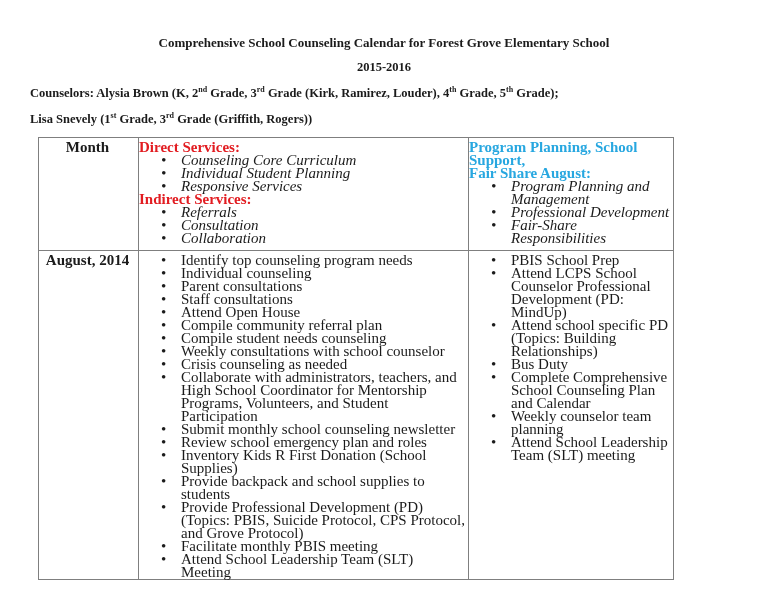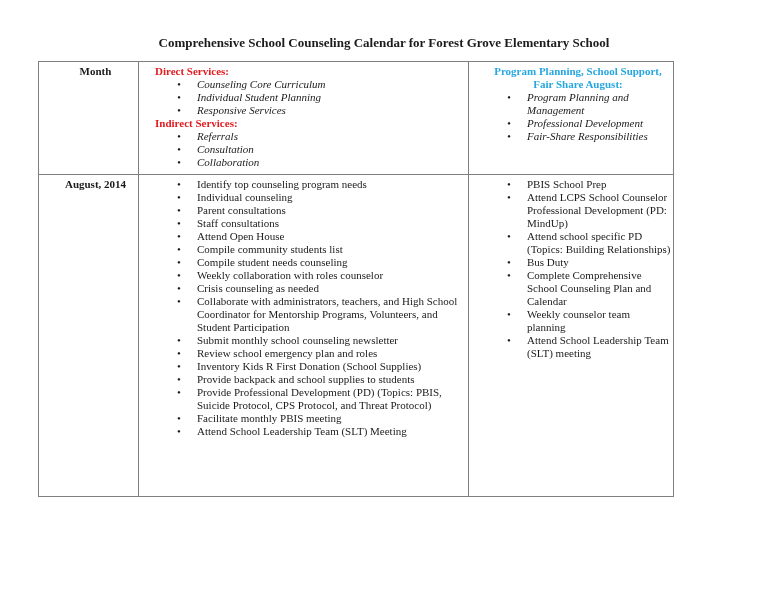--- a/index.html
+++ b/index.html
@@ -36,52 +36,54 @@
 
   table.calendar {
     border-collapse: collapse;
     table-layout: fixed;
     width: 635px;
     margin: 11px 0 0 38px;
   }
   table.calendar td {
     border: 1px solid var(--table-border-gray, #7f7f7f);
     vertical-align: top;
-    font-size: 11px;
+    font-size: 15px;
     line-height: 13px;
-    padding: 3px 2px 0 16px;
+    padding: 3px 2px 0 0;
   }
   tr.header-row { height: 113px; }
   tr.month-row  { height: 322px; }
 
   .month-cell { text-align: center; font-weight: 700; }
 
   .svc-heading {
     color: var(--direct-services-red, #e21c21);
     font-weight: 700;
     text-align: left;
   }
   .plan-heading {
     color: var(--program-planning-blue, #27a7e0);
     font-weight: 700;
-    text-align: center;
   }
 
   ul.bullets { list-style: none; }
   ul.bullets li { position: relative; padding-left: 42px; }
   ul.bullets li::before { content: "\2022"; position: absolute; left: 22px; }
   ul.bullets.italic li { font-style: italic; }
 </style>
 </head>
 <body>
 
 <div class="page">
 
   <div class="doc-title">Comprehensive School Counseling Calendar for Forest Grove Elementary School</div>
+  <div class="doc-subtitle">2015-2016</div>
 
+  <div class="counselor-line"><span>Counselors: Alysia Brown (K, 2</span><sup>nd</sup><span> Grade, 3</span><sup>rd</sup><span> Grade (Kirk, Ramirez, Louder), 4</span><sup>th</sup><span> Grade, 5</span><sup>th</sup><span> Grade);</span></div>
+  <div class="counselor-line"><span>Lisa Snevely (1</span><sup>st</sup><span> Grade, 3</span><sup>rd</sup><span> Grade (Griffith, Rogers))</span></div>
 
   <table class="calendar">
     <colgroup>
       <col style="width:100px">
       <col style="width:330px">
       <col style="width:205px">
     </colgroup>
 
     <tbody>
         <tr class="header-row">
@@ -116,30 +118,30 @@
     <tr class="month-row">
       <td class="month-cell">August, 2014</td>
 
       <td>
         <ul class="bullets">
               <li>Identify top counseling program needs</li>
               <li>Individual counseling</li>
               <li>Parent consultations</li>
               <li>Staff consultations</li>
               <li>Attend Open House</li>
-              <li>Compile community students list</li>
+              <li>Compile community referral plan</li>
               <li>Compile student needs counseling</li>
-              <li>Weekly collaboration with roles counselor</li>
+              <li>Weekly consultations with school counselor</li>
               <li>Crisis counseling as needed</li>
               <li>Collaborate with administrators, teachers, and High School Coordinator for Mentorship Programs, Volunteers, and Student Participation</li>
               <li>Submit monthly school counseling newsletter</li>
               <li>Review school emergency plan and roles</li>
               <li>Inventory Kids R First Donation (School Supplies)</li>
               <li>Provide backpack and school supplies to students</li>
-              <li>Provide Professional Development (PD) (Topics: PBIS, Suicide Protocol, CPS Protocol, and Threat Protocol)</li>
+              <li>Provide Professional Development (PD) (Topics: PBIS, Suicide Protocol, CPS Protocol, and Grove Protocol)</li>
               <li>Facilitate monthly PBIS meeting</li>
               <li>Attend School Leadership Team (SLT) Meeting</li>
             </ul>
       </td>
 
       <td>
         <ul class="bullets">
               <li>PBIS School Prep</li>
               <li>Attend LCPS School Counselor Professional Development (PD: MindUp)</li>
               <li>Attend school specific PD (Topics: Building Relationships)</li>

